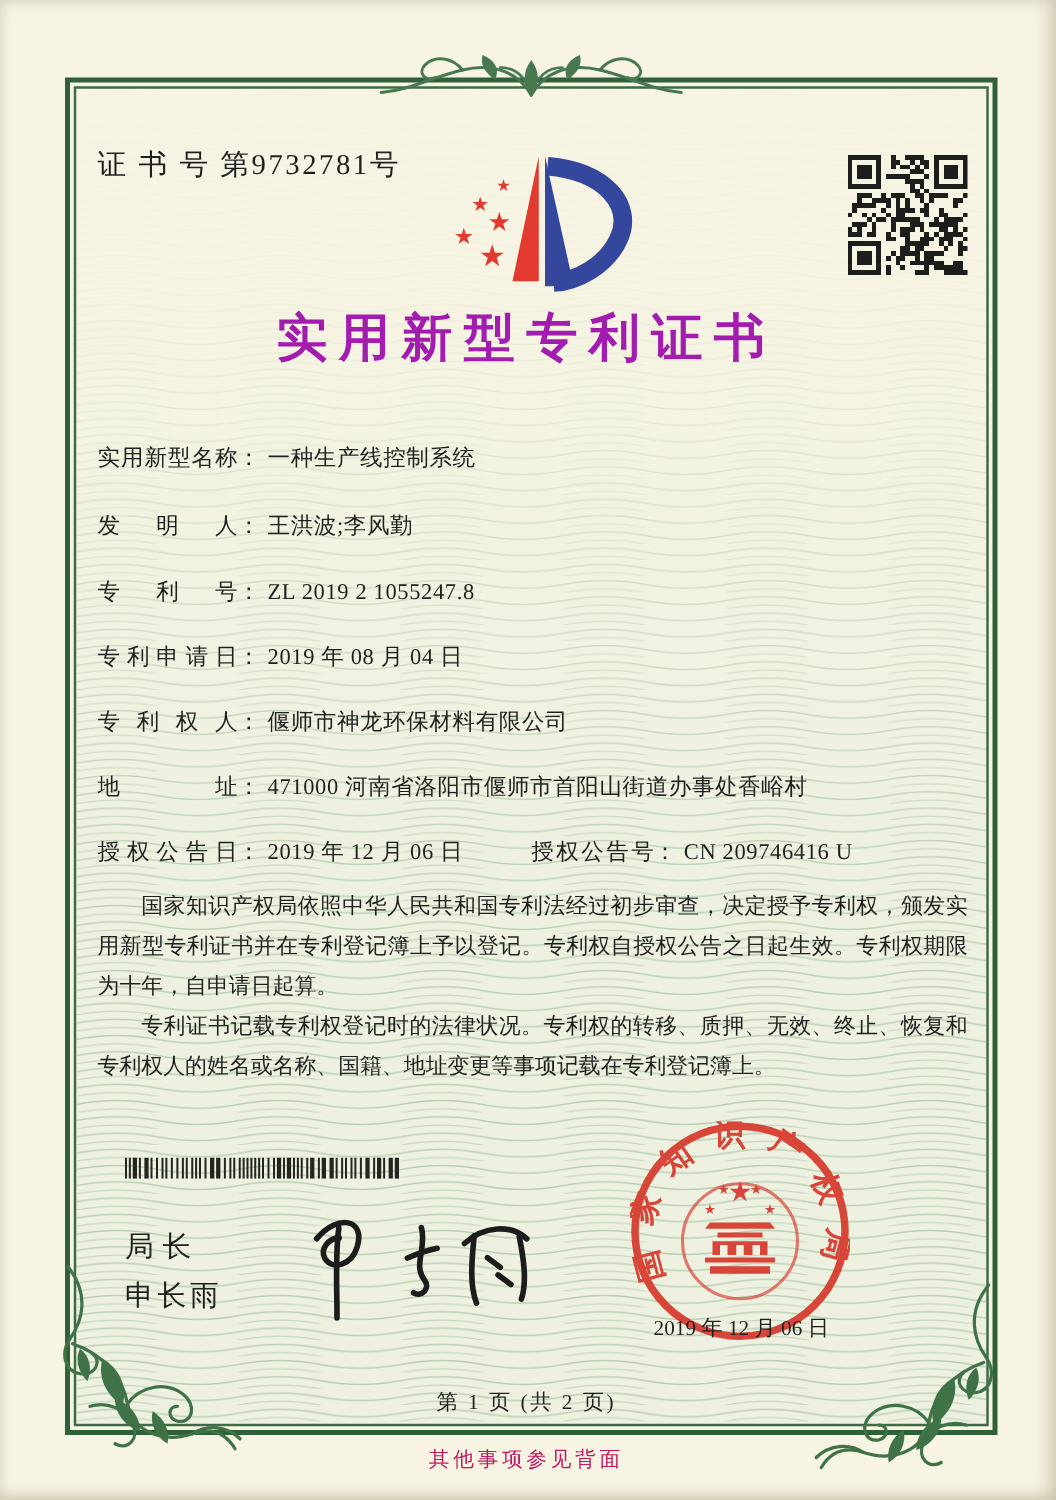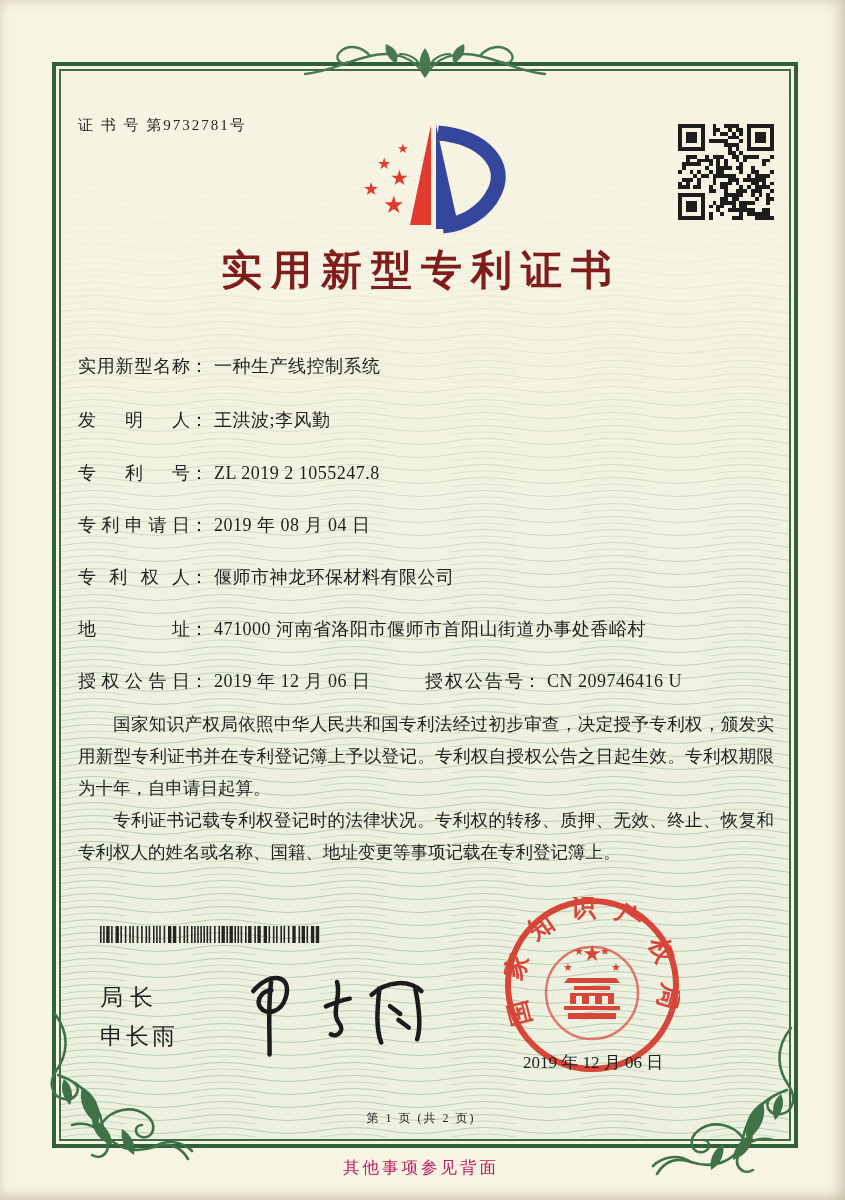--- a/index.html
+++ b/index.html
@@ -29,41 +29,41 @@
     background:linear-gradient(180deg,
       rgba(248,244,227,.96) 0%,
       rgba(248,244,227,.85) 16%,
       rgba(248,244,227,.45) 34%,
       rgba(248,244,227,.12) 55%,
       rgba(248,244,227,0) 72%);
   }
   .orn{position:absolute;pointer-events:none;}
   
   .abs{position:absolute;}
-  .certno{left:78px;top:116px;font-size:15px;letter-spacing:2px;}
+  .certno{left:78px;top:116px;font-size:23px;letter-spacing:2px;}
   .title{
     left:52px;top:243px;width:738px;text-align:center;
-    font-size:41px;font-weight:bold;letter-spacing:9px;color:#7f1d1d;
+    font-size:41px;font-weight:bold;letter-spacing:9px;color:#a21caf;
   }
   .frow{left:78px;width:700px;font-size:18px;white-space:nowrap;}
   .flabel{display:inline-block;width:112px;text-align:justify;text-align-last:justify;vertical-align:bottom;}
   .fcolon{display:inline-block;margin:0 6px 0 0;}
   .fvalue{letter-spacing:.5px;}
   .grant2{position:absolute;left:347px;top:0;font-family:Liberation Serif, serif;}
   .bodytext{
     left:78px;top:708px;width:696px;
     font-size:17.5px;line-height:1.83;text-align:justify;
   }
   .bodytext p{margin:0;text-indent:2em;}
   .barcode-wrap{left:100px;top:926px;width:220px;height:17px;}
   .director{left:100px;font-size:23px;letter-spacing:7px;}
   .sig{left:238px;top:958px;}
   .seal{left:504px;top:897px;}
   .sealdate{left:512px;top:1051px;width:162px;text-align:center;font-size:17px;white-space:nowrap;}
-  .pagenum{left:52px;top:1110px;width:738px;text-align:center;font-size:12px;letter-spacing:2px;}
+  .pagenum{left:52px;top:1110px;width:738px;text-align:center;font-size:17px;letter-spacing:2px;}
   .backnote{left:52px;top:1157px;width:738px;text-align:center;font-size:16.5px;letter-spacing:3px;color:#be185d;}
 </style>
 </head>
 <body>
 
 <div class="page">
 
   <svg class="wave-bg" xmlns="http://www.w3.org/2000/svg">
     <defs>
       <pattern id="waves" width="130" height="13" patternUnits="userSpaceOnUse">

